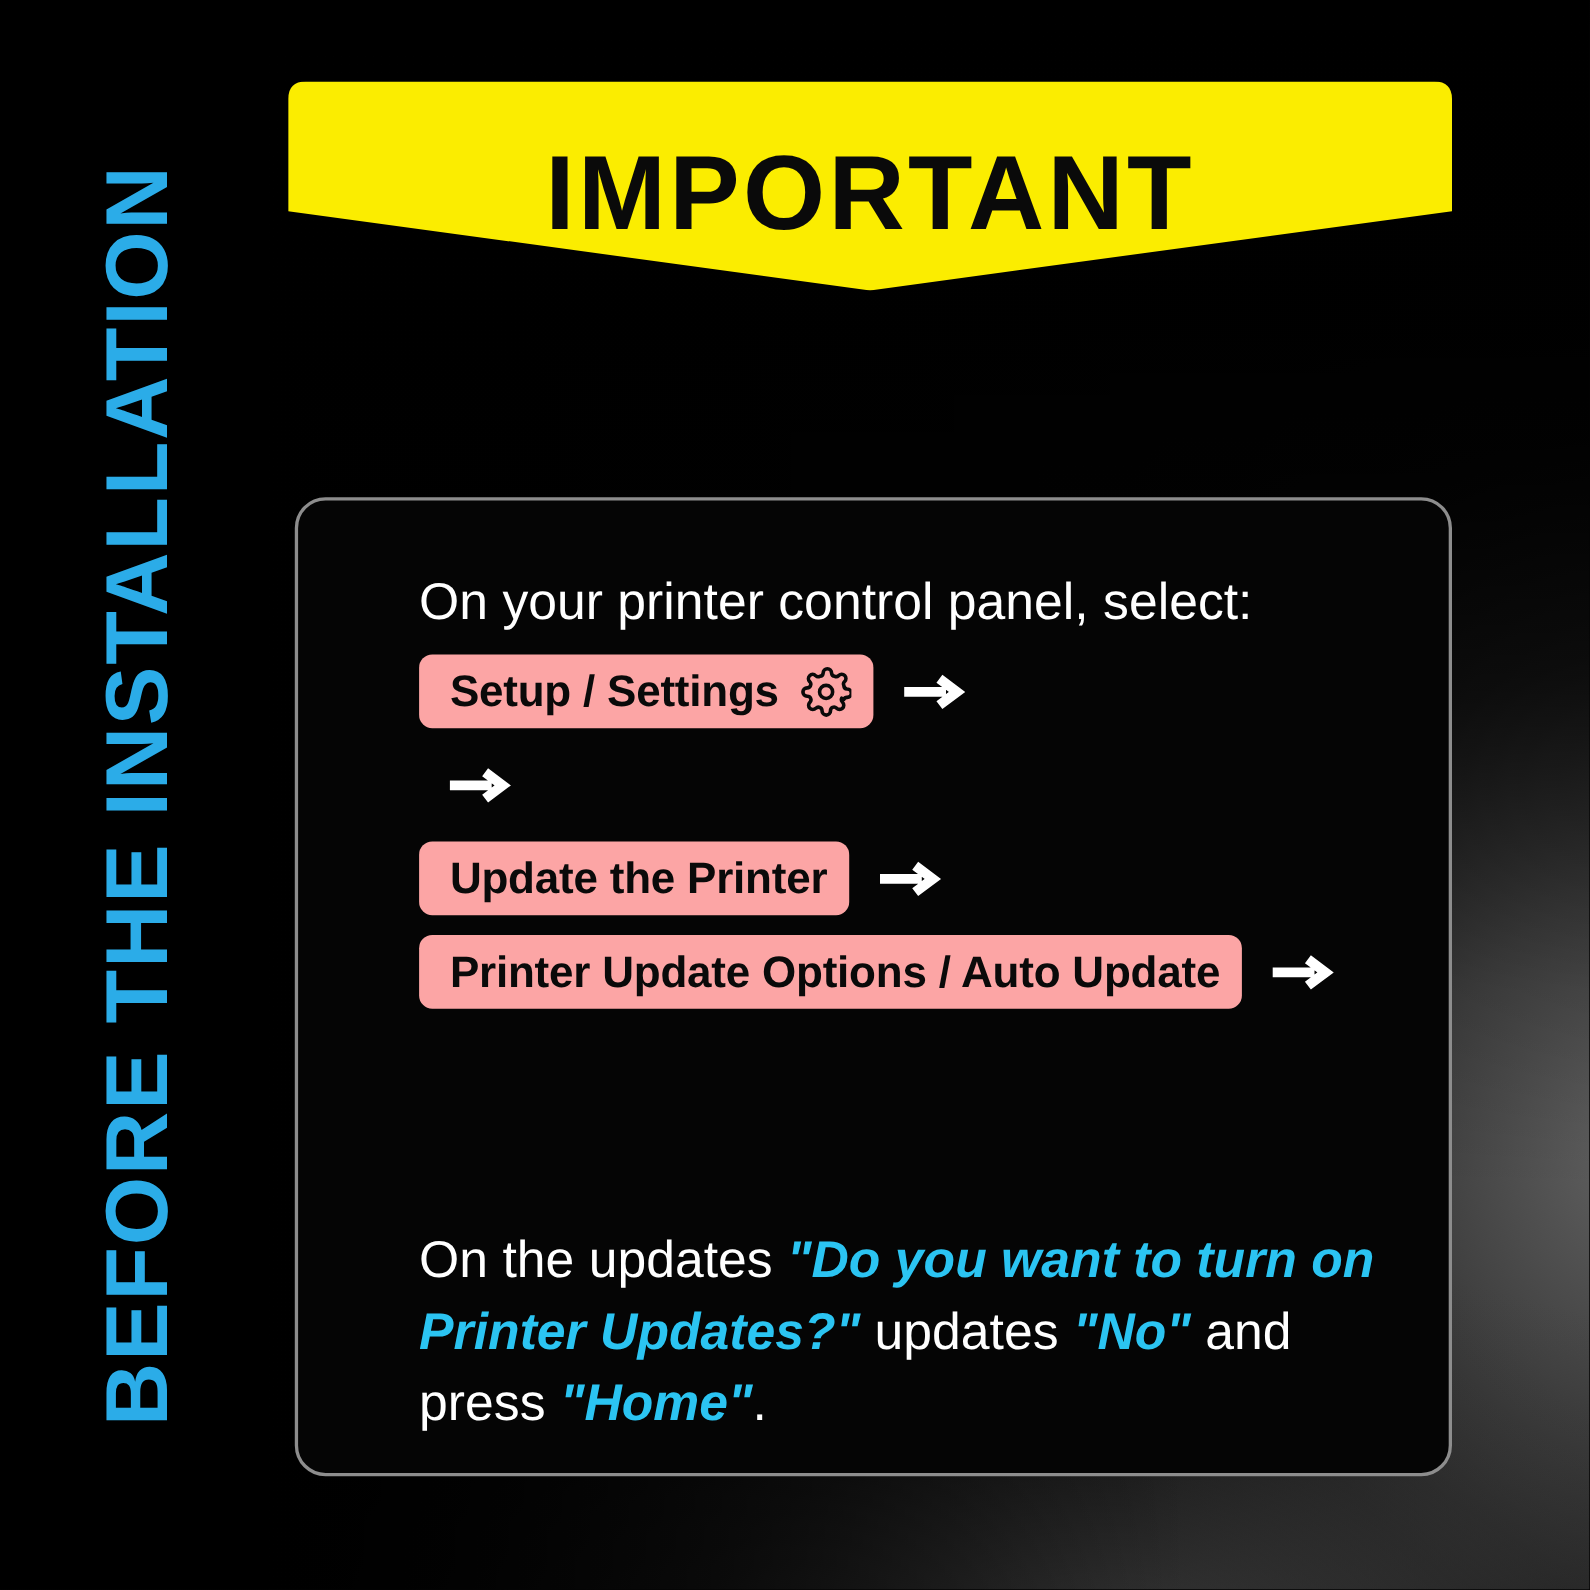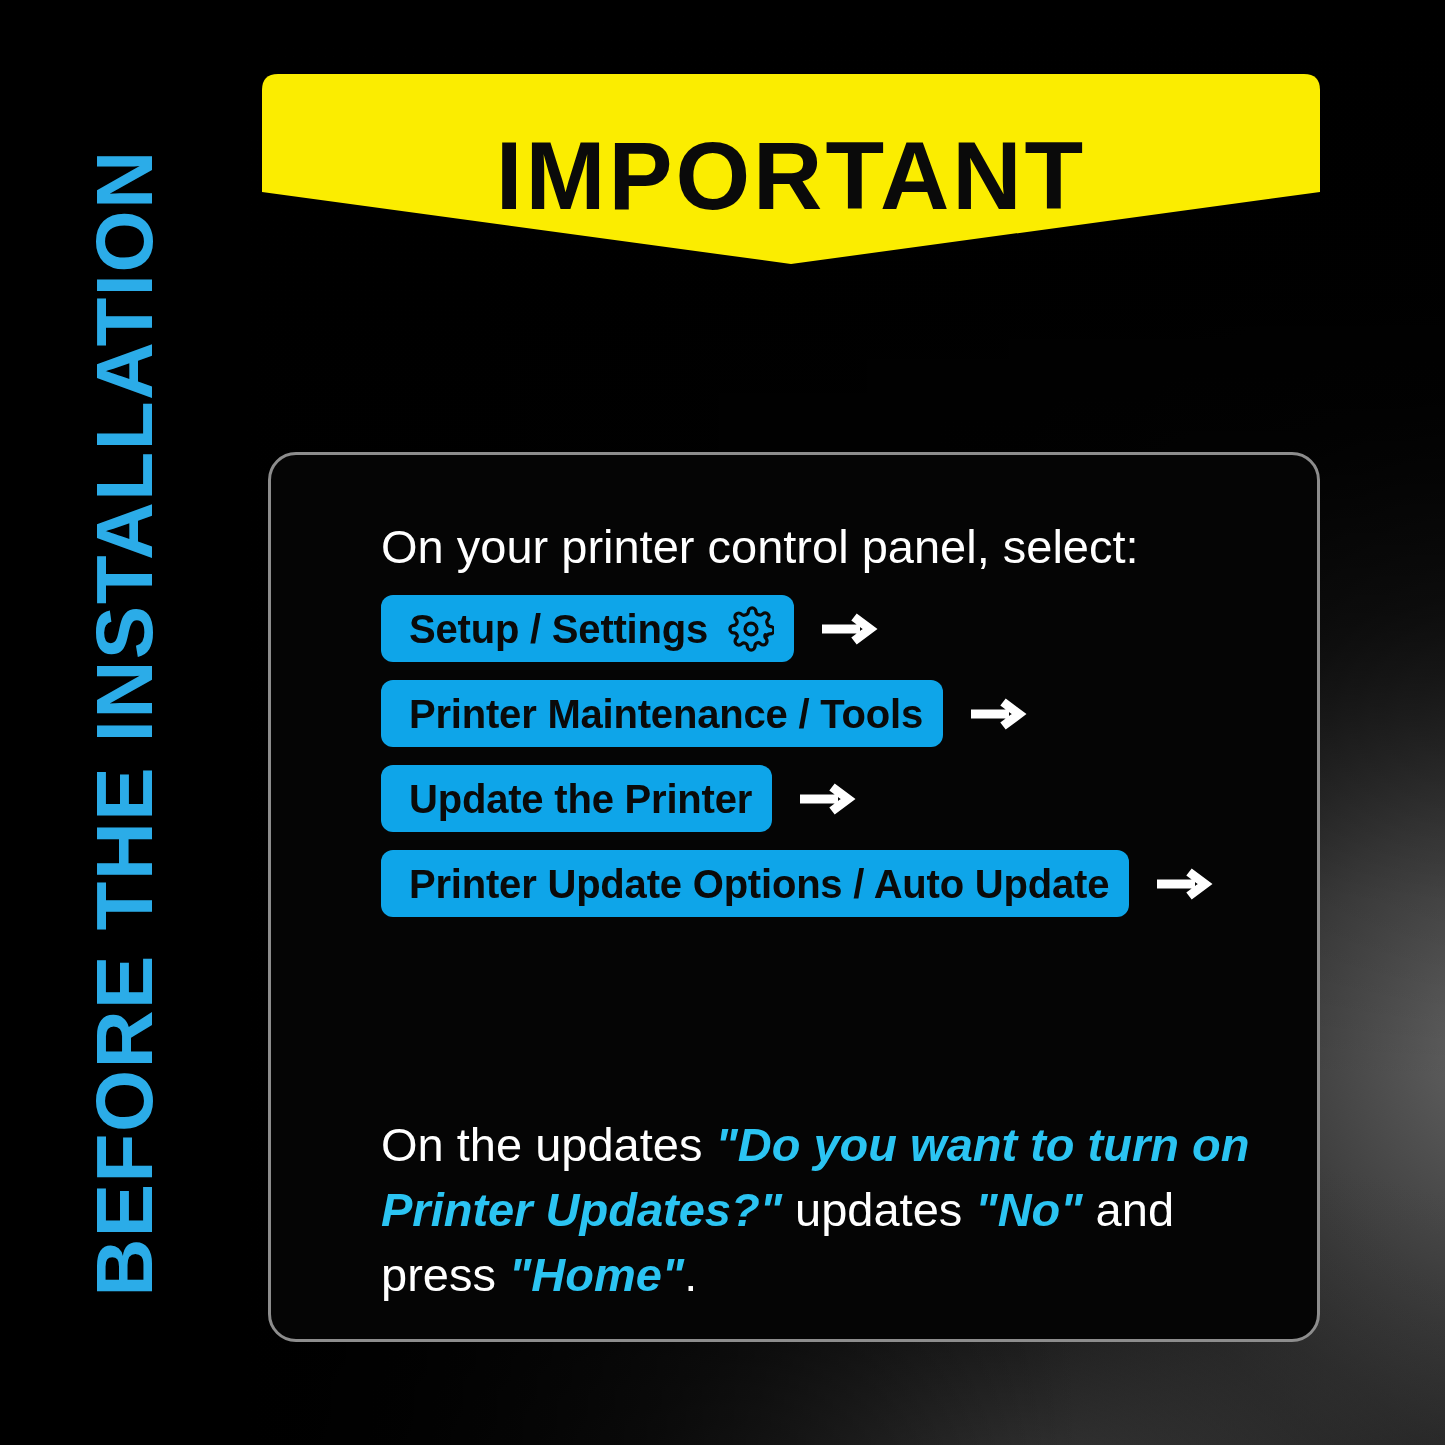--- a/index.html
+++ b/index.html
@@ -169,21 +169,21 @@
   }
   .step-row {
     display: flex;
     align-items: center;
     margin-bottom: 18px;
     height: 67px;
   }
   .pill {
     display: inline-flex;
     align-items: center;
-    background: #0ea5e9;
+    background: #fca5a5;
     border-radius: 12px;
     height: 67px;
     padding: 0 20px 0 28px;
     box-sizing: border-box;
   }
   .pill-label {
     color: #0a0a0a;
     font-family: "Liberation Sans", sans-serif;
     font-weight: bold;
     font-size: 40px;
@@ -259,23 +259,20 @@
           </span>
         </div>
         <span class="arrow-icon">
           <svg width="58" height="36" viewBox="0 0 58 36">
             <path d="M2 18 L40 18 M34 6 L50 18 L34 30" fill="none" stroke="#ffffff" stroke-width="9" stroke-linecap="butt" stroke-linejoin="miter"></path>
           </svg>
         </span>
       </div>
 
       <div class="step-row">
-        <div class="pill">
-          <span class="pill-label">Printer Maintenance / Tools</span>
-        </div>
         <span class="arrow-icon">
           <svg width="58" height="36" viewBox="0 0 58 36">
             <path d="M2 18 L40 18 M34 6 L50 18 L34 30" fill="none" stroke="#ffffff" stroke-width="9" stroke-linecap="butt" stroke-linejoin="miter"></path>
           </svg>
         </span>
       </div>
 
       <div class="step-row">
         <div class="pill">
           <span class="pill-label">Update the Printer</span>

